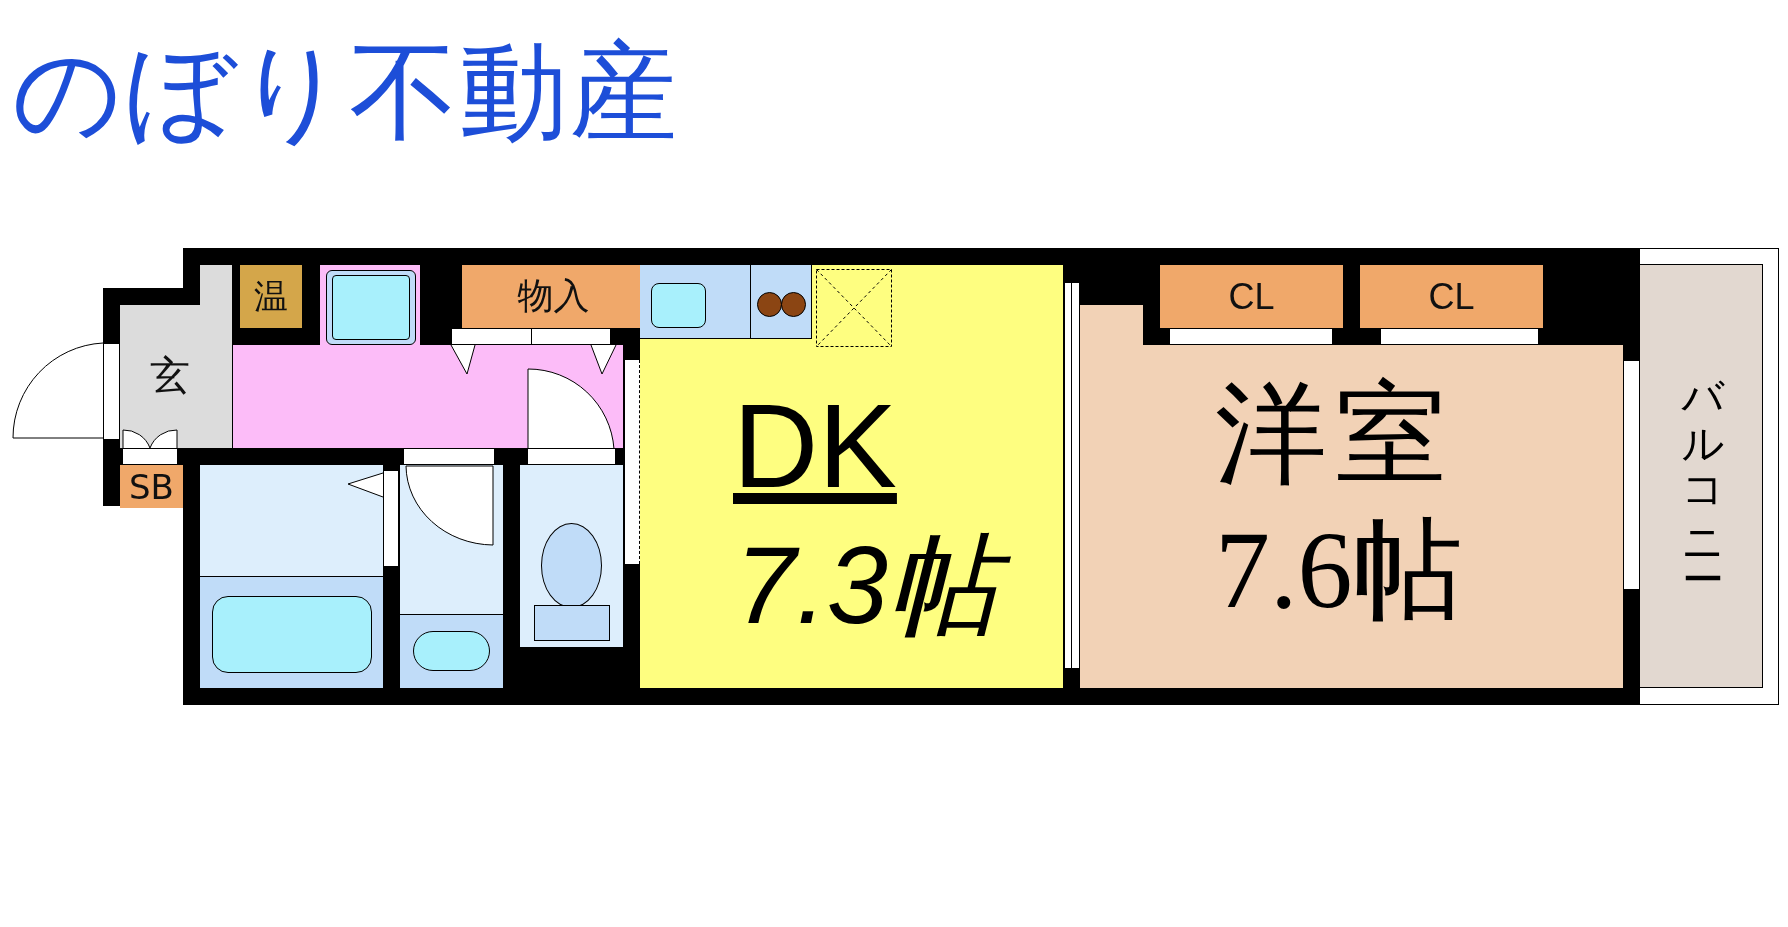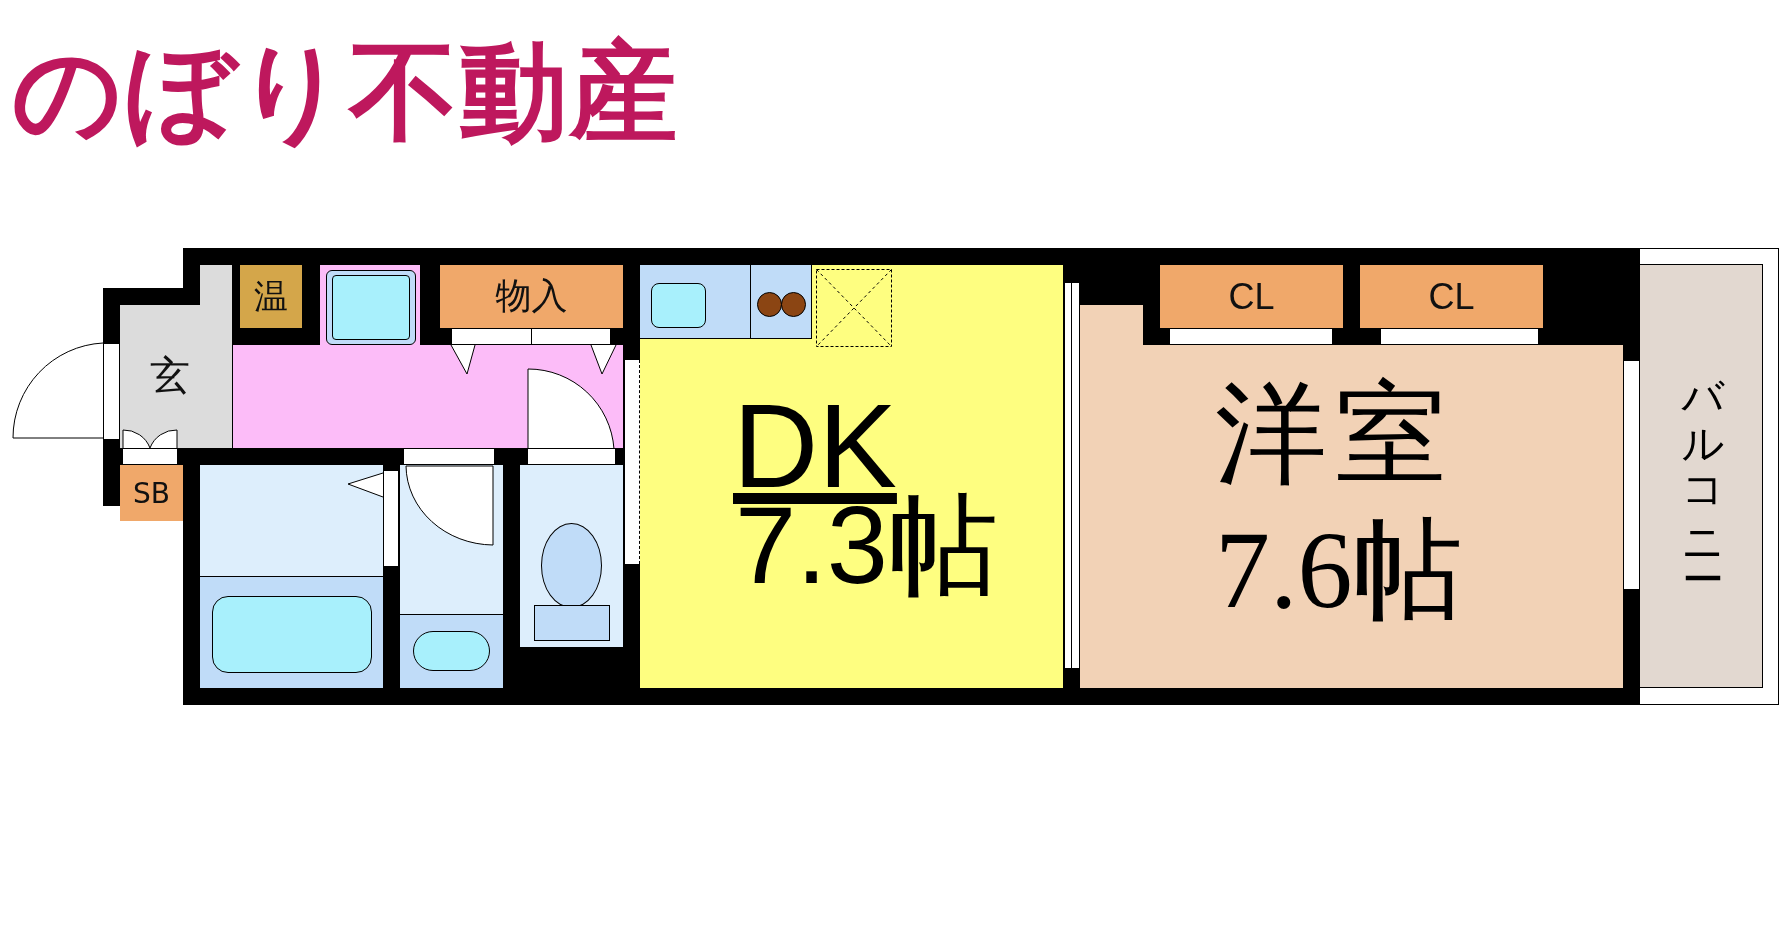--- a/index.html
+++ b/index.html
@@ -1,18 +1,18 @@
 <!DOCTYPE html>
 <html><head>
 <meta charset="utf-8">
 <style>
   html, body { margin:0; padding:0; background:#ffffff; }
   body { width:1788px; height:927px; position:relative; overflow:hidden; font-family:"DejaVu Sans", sans-serif; }
   .abs { position:absolute; box-sizing:border-box; }
-  .logo { left:12px; top:22px; font-size:108px; font-weight:bold; color:#be185d; letter-spacing:2px; line-height:140px; white-space:nowrap; font-family:"DejaVu Sans", sans-serif; }
+  .logo { left:12px; top:22px; font-size:108px; font-weight:normal; color:#1d4ed8; letter-spacing:2px; line-height:140px; white-space:nowrap; font-family:"DejaVu Sans", sans-serif; }
   .wall { background:#000; }
   .lbl { display:flex; align-items:center; justify-content:center; color:#111; font-family:"DejaVu Sans", sans-serif; }
   .big { color:#000; font-family:"Liberation Sans", "DejaVu Sans", sans-serif; line-height:1.1; }
   svg { position:absolute; overflow:visible; }
 </style>
 </head>
 <body>
 
 <div class="abs logo">のぼり不動産</div>
 
@@ -28,30 +28,30 @@
 
   <div class="abs" style="left:120px;top:305px;width:112px;height:143px;background:#dcdcdc;"></div>
   <div class="abs" style="left:200px;top:265px;width:32px;height:45px;background:#dcdcdc;"></div>
   <div class="abs lbl" style="left:140px;top:350px;width:60px;height:50px;font-size:40px;">玄</div>
 
   <div class="abs" style="left:122px;top:448px;width:56px;height:17px;background:#fff;border:1px solid #000;"></div>
   <svg style="left:122px;top:428px;" width="60" height="22">
     <path d="M1,20 L1,2 A28,28 0 0 1 28,20" fill="#fff" stroke="#000" stroke-width="1"></path>
     <path d="M55,20 L55,2 A28,28 0 0 0 28,20" fill="#fff" stroke="#000" stroke-width="1"></path>
   </svg>
-  <div class="abs lbl" style="left:120px;top:465px;width:63px;height:56px;background:#f0a86a;font-size:28px;">SB</div>
+  <div class="abs lbl" style="left:120px;top:465px;width:63px;height:43px;background:#f0a86a;font-size:34px;">SB</div>
 
   <div class="abs lbl" style="left:240px;top:265px;width:62px;height:63px;background:#d4a64a;font-size:34px;">温</div>
 
   <div class="abs" style="left:320px;top:265px;width:100px;height:85px;background:#fcbcf8;"></div>
   <div class="abs" style="left:326px;top:270px;width:90px;height:75px;background:#c0dcf8;border:1px solid #000;border-radius:6px;">
     <div class="abs" style="left:5px;top:4px;width:78px;height:65px;background:#a8f0fc;border:1px solid #000;border-radius:4px;"></div>
   </div>
 
-  <div class="abs lbl" style="left:440px;top:265px;width:183px;height:63px;background:#f0a86a;font-size:36px;">物入</div>
+  <div class="abs lbl" style="left:462px;top:265px;width:183px;height:63px;background:#f0a86a;font-size:36px;">物入</div>
   <div class="abs" style="left:451px;top:328px;width:160px;height:17px;background:#fff;border:1px solid #000;"></div>
   <div class="abs" style="left:531px;top:328px;width:1px;height:17px;background:#000;"></div>
 
   <div class="abs" style="left:232px;top:345px;width:391px;height:103px;background:#fcbcf8;border-left:1px solid #000;"></div>
   <svg style="left:440px;top:345px;" width="190" height="40">
     <path d="M11,0 L27,29 L35,0" fill="#fff" stroke="#000" stroke-width="1"></path>
     <path d="M151,0 L162,29 L176,0" fill="#fff" stroke="#000" stroke-width="1"></path>
   </svg>
   <svg style="left:527px;top:368px;" width="90" height="82">
     <path d="M1,81 L1,1 A86,86 0 0 1 87,81 Z" fill="#fff" stroke="#000" stroke-width="1"></path>
@@ -85,21 +85,21 @@
   <div class="abs" style="left:750px;top:265px;width:1px;height:74px;background:#000;"></div>
   <div class="abs" style="left:651px;top:283px;width:55px;height:45px;background:#a8f0fc;border:1px solid #000;border-radius:8px;"></div>
   <div class="abs" style="left:757px;top:292px;width:25px;height:25px;background:#8b4513;border:1px solid #000;border-radius:50%;"></div>
   <div class="abs" style="left:781px;top:292px;width:25px;height:25px;background:#8b4513;border:1px solid #000;border-radius:50%;"></div>
   <svg style="left:816px;top:269px;" width="78" height="80">
     <rect x="0.5" y="0.5" width="75" height="77" fill="none" stroke="#000" stroke-width="1" stroke-dasharray="3,2"></rect>
     <line x1="0.5" y1="0.5" x2="75.5" y2="77.5" stroke="#000" stroke-width="1" stroke-dasharray="3,3"></line>
     <line x1="75.5" y1="0.5" x2="0.5" y2="77.5" stroke="#000" stroke-width="1" stroke-dasharray="3,3"></line>
   </svg>
   <div class="abs big" style="left:733px;top:382px;font-size:118px;text-decoration:underline;">DK</div>
-  <div class="abs big" style="left:735px;top:484px;font-size:110px;">7.3帖</div>
+  <div class="abs big" style="left:735px;top:524px;font-size:110px;font-style:italic;">7.3帖</div>
 
   <div class="abs" style="left:1064px;top:283px;width:16px;height:385px;background:#fff;border-left:1px solid #000;border-right:1px solid #000;"></div>
   <div class="abs" style="left:1071px;top:283px;width:1px;height:385px;background:#000;"></div>
 
   <div class="abs" style="left:1080px;top:305px;width:63px;height:40px;background:#f2d2b6;"></div>
   <div class="abs" style="left:1080px;top:345px;width:543px;height:343px;background:#f2d2b6;"></div>
   <div class="abs big" style="left:1215px;top:372px;font-size:112px;letter-spacing:8px;">洋室</div>
   <div class="abs big" style="left:1215px;top:510px;font-size:110px;font-family:Liberation Serif, serif;">7.6帖</div>
 
   <div class="abs lbl" style="left:1160px;top:265px;width:183px;height:63px;background:#f0a86a;font-size:36px;font-family:'Liberation Sans',sans-serif;">CL</div>

